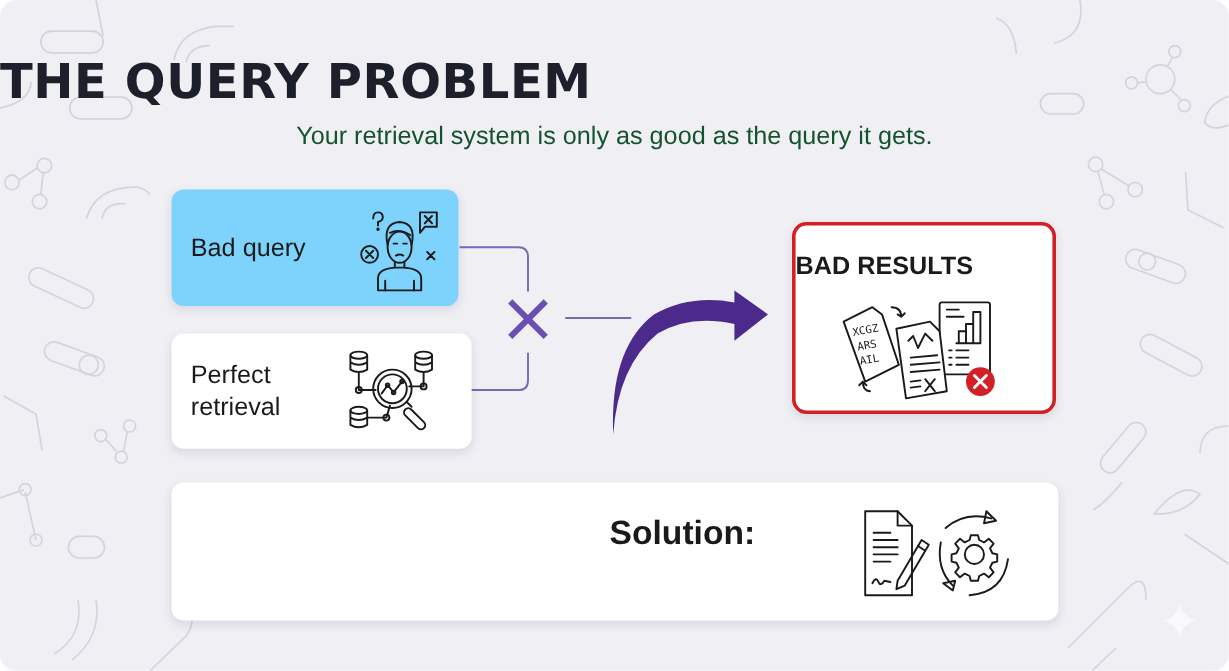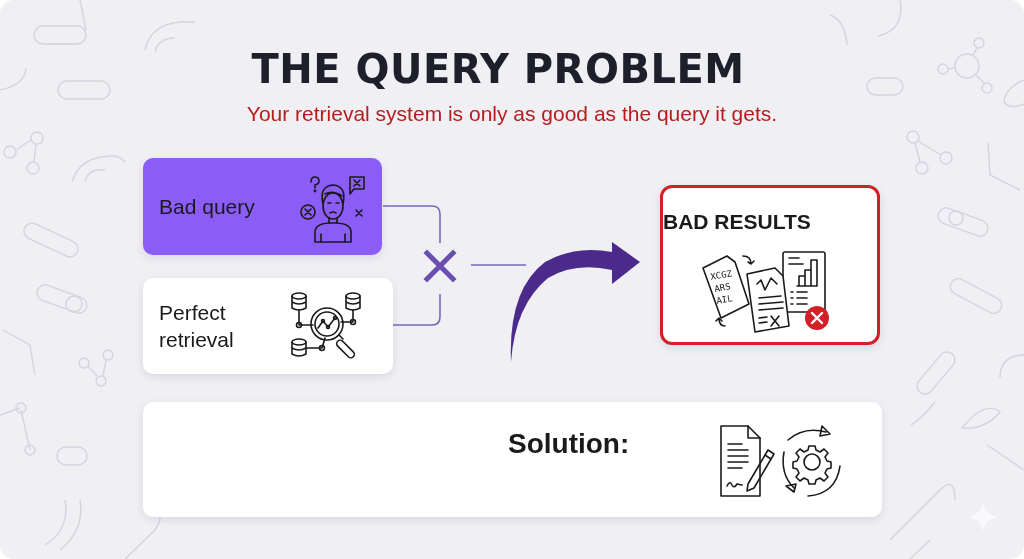--- a/index.html
+++ b/index.html
@@ -7,33 +7,33 @@
       width: 1024px; height: 559px; overflow: hidden;
       background: #ffffff;
       font-family: "Liberation Sans", "DejaVu Sans", sans-serif;
     }
     .canvas {
       position: relative; width: 1024px; height: 559px;
       background: #efeff4; border-radius: 14px; overflow: hidden;
     }
     .bg-deco { position: absolute; left: 0; top: 0; width: 1024px; height: 559px; }
     .title {
-      position: absolute; left: 0; top: 46px; width: 996px; text-align: center;
+      position: absolute; left: 0; top: 46px; width: 996px; 
       font-family: "DejaVu Sans", sans-serif; font-weight: bold; font-size: 40px;
       color: #1d1f2a; letter-spacing: 0.5px;
     }
     .subtitle {
       position: absolute; left: 0; top: 102px; width: 1024px; text-align: center;
-      font-size: 21px; color: #b91c1c;
+      font-size: 21px; color: #14532d;
     }
     .card {
       position: absolute; border-radius: 10px; background: #ffffff;
       box-shadow: 0 3px 8px rgba(60,60,90,0.12);
     }
-    .card-bad-query { left: 143px; top: 158px; width: 239px; height: 97px; background: #8b5cf6; }
+    .card-bad-query { left: 143px; top: 158px; width: 239px; height: 97px; background: #7dd3fc; }
     .card-perfect { left: 143px; top: 278px; width: 238px; height: 96px; padding-left: 12px; }
     .card-label { position: absolute; font-size: 21px; color: #1a1a1a; line-height: 27px; }
     .card-bad-query .card-label { left: 16px; top: 35px; }
     .card-perfect .card-label { left: 16px; top: 21px; width: 110px; }
     .card-icon { position: absolute; }
     .card-bad-query .card-icon { left: 146px; top: 12px; width: 80px; height: 76px; }
     .card-perfect .card-icon { left: 144px; top: 12px; width: 84px; height: 76px; }
 
     .card-results {
       left: 660px; top: 185px; width: 220px; height: 160px;

